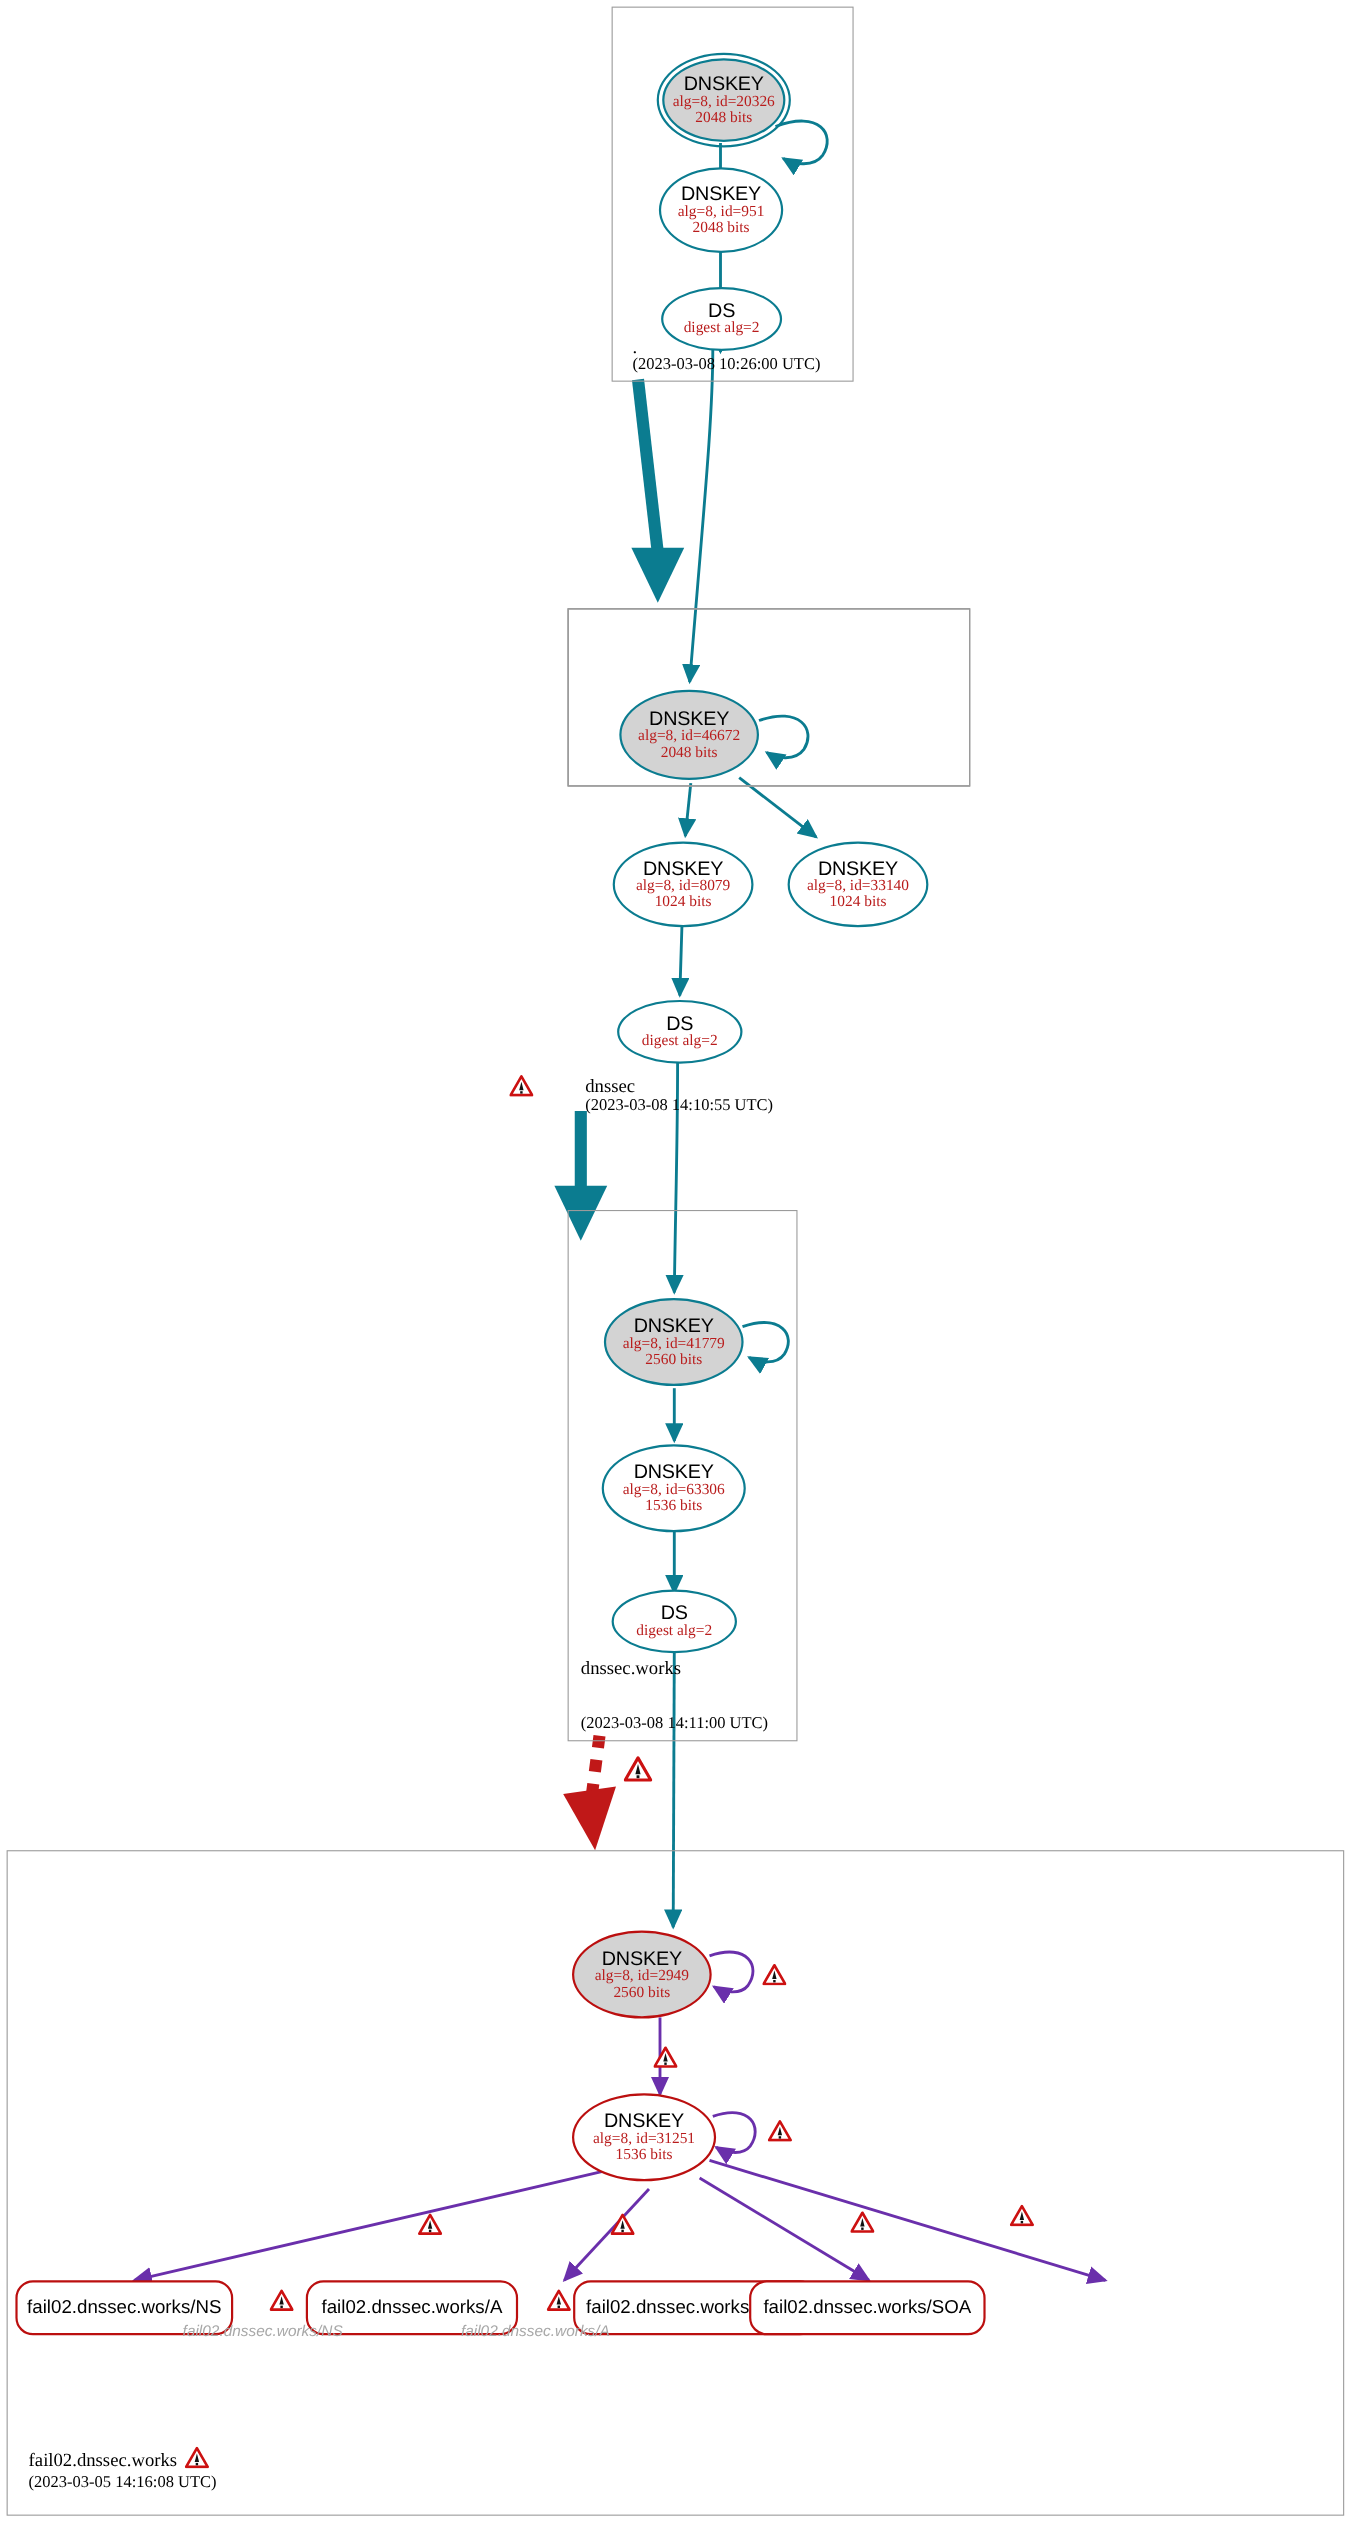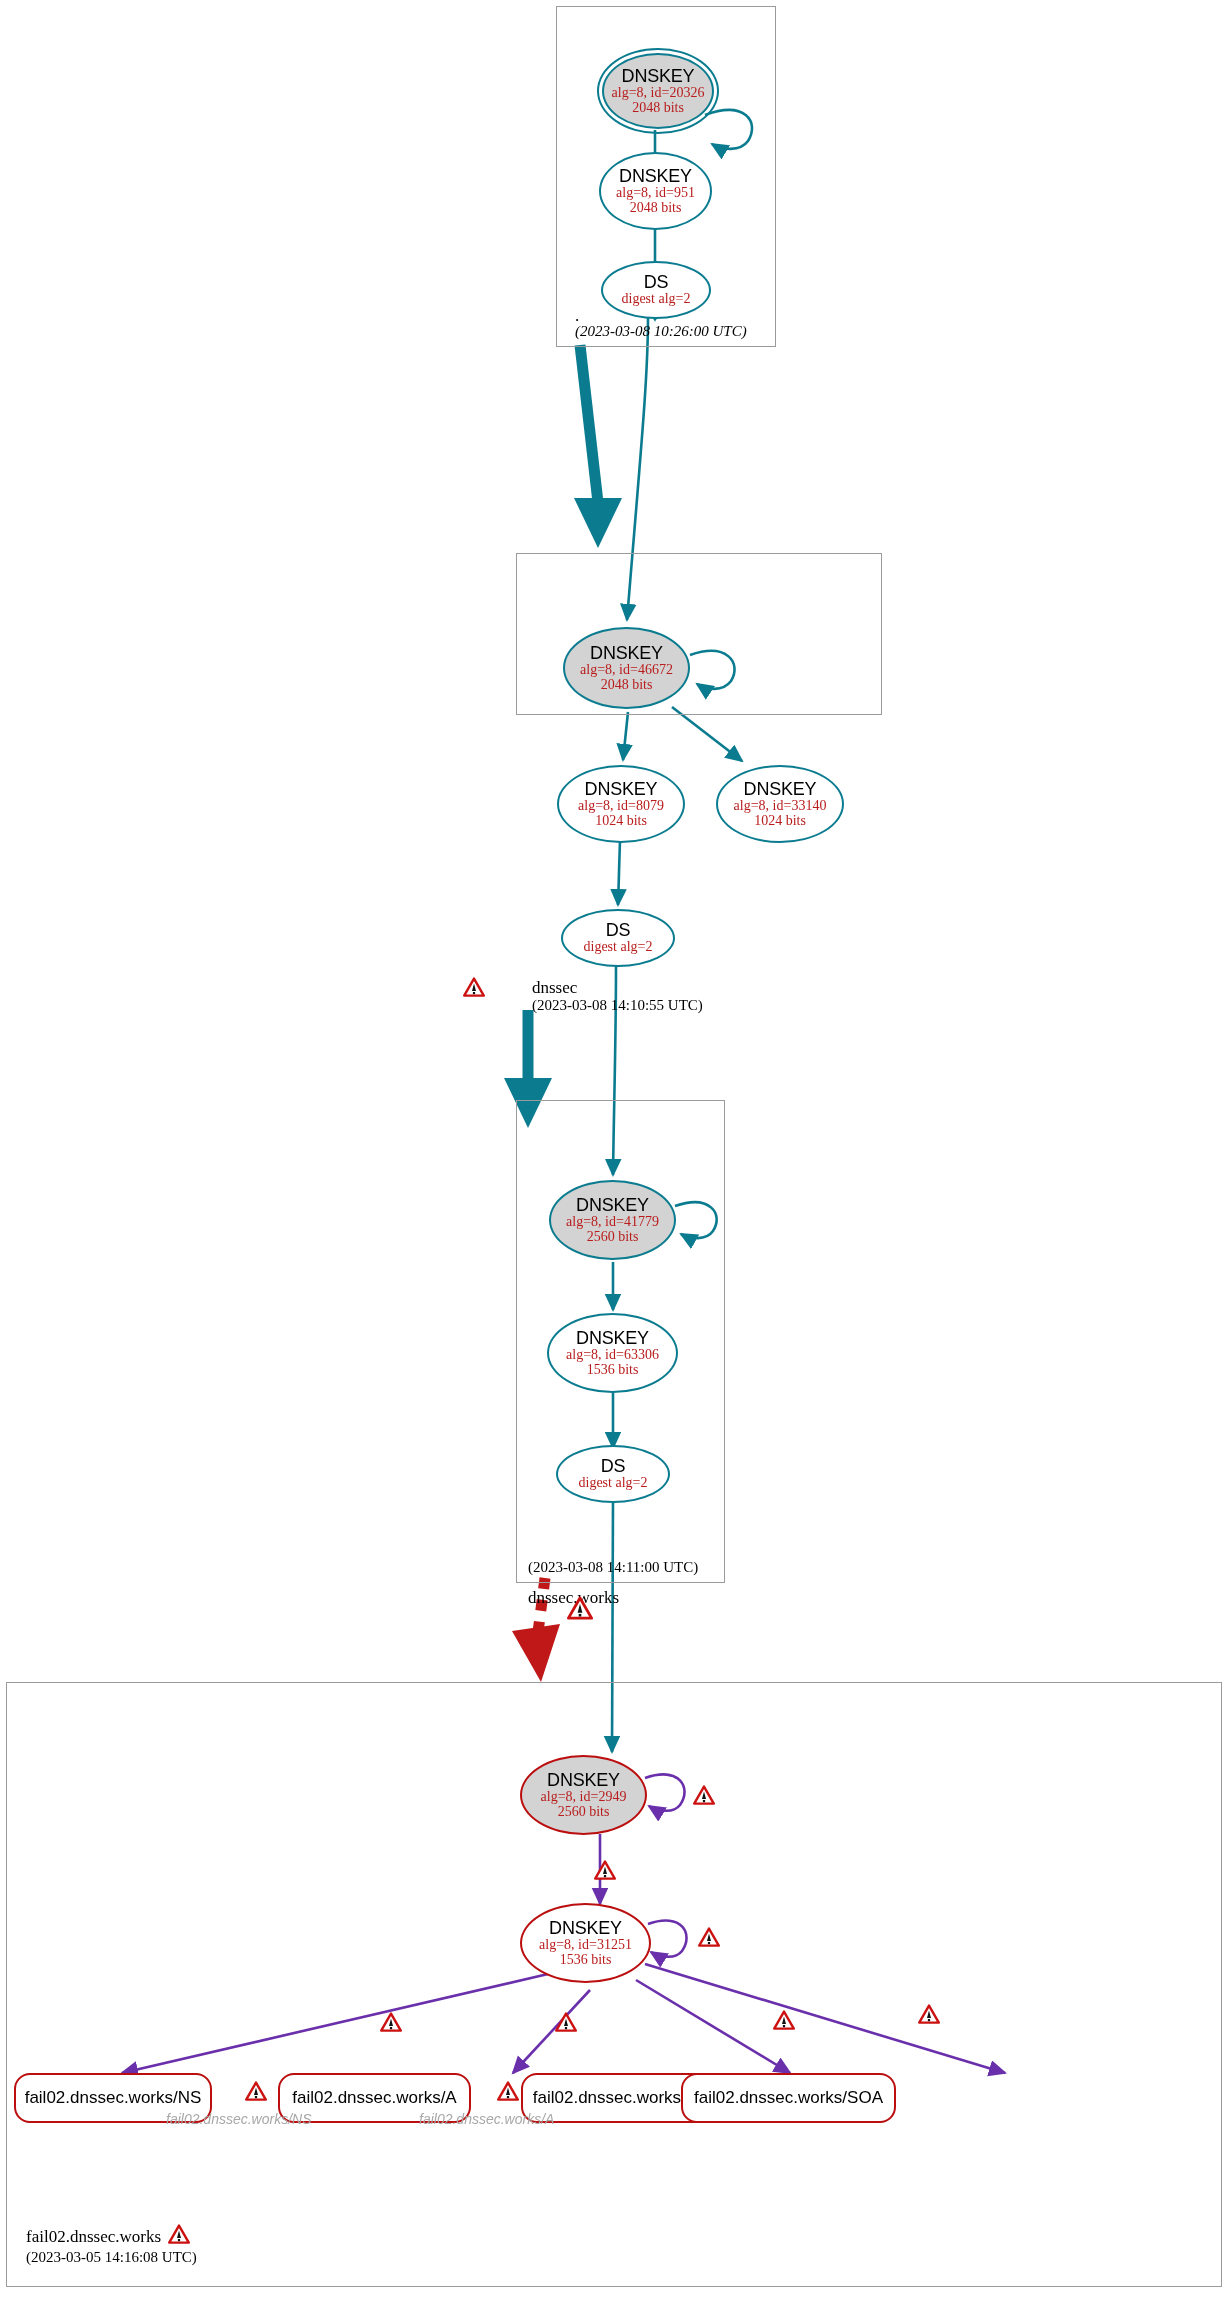--- a/index.html
+++ b/index.html
@@ -177,31 +177,31 @@
     </g>
 
     <path d="M548,1974 L122,2073" fill="none" stroke="#6a2fab" stroke-width="2.6" marker-end="url(#ah-purple)"></path>
     <path d="M590,1990 L513,2073" fill="none" stroke="#6a2fab" stroke-width="2.6" marker-end="url(#ah-purple)"></path>
     <path d="M636,1980 L790,2073" fill="none" stroke="#6a2fab" stroke-width="2.6" marker-end="url(#ah-purple)"></path>
     <path d="M645,1964 L1005,2073" fill="none" stroke="#6a2fab" stroke-width="2.6" marker-end="url(#ah-purple)"></path>
   </svg>
 
   <div class="zone-box" style="left:556px; top:6px; width:220px; height:341px;"></div>
   <div class="zone-label zone-name" style="left:575px; top:306px;">.</div>
-  <div class="zone-label zone-time" style="left:575px; top:323px;font-style:italic;">(2023-03-08 10:26:00 UTC)</div>
+  <div class="zone-label zone-time" style="left:575px; top:323px;">(2023-03-08 10:26:00 UTC)</div>
 
   <div class="zone-box" style="left:516px; top:553px; width:366px; height:162px;"></div>
   <div class="zone-box" style="left:516px; top:553px; width:366px; height:162px;"></div>
   <div class="zone-box" style="left:516px; top:553px; width:366px; height:162px;"></div>
 
   <div class="zone-label zone-name" style="left:532px; top:978px;">dnssec</div>
   <div class="zone-label zone-time" style="left:532px; top:997px;">(2023-03-08 14:10:55 UTC)</div>
 
   <div class="zone-box" style="left:516px; top:1100px; width:209px; height:483px;"></div>
-  <div class="zone-label zone-name" style="left:528px; top:1588px;font-family:Liberation Serif, serif;">dnssec.works</div>
+  <div class="zone-label zone-name" style="left:528px; top:1507px;font-family:Liberation Serif, serif;">dnssec.works</div>
   <div class="zone-label zone-time" style="left:528px; top:1559px;">(2023-03-08 14:11:00 UTC)</div>
 
   <div class="zone-box" style="left:6px; top:1682px; width:1216px; height:605px;"></div>
   <div class="zone-label zone-name" style="left:26px; top:2227px;">fail02.dnssec.works</div>
   <div class="zone-label zone-time" style="left:26px; top:2249px;">(2023-03-05 14:16:08 UTC)</div>
 
   <div class="anchor-ring" style="left:597px; top:48px; width:122px; height:86px;"></div>
   <div class="node-ellipse secure sepfill" style="left:602px; top:53px; width:112px; height:76px;">
     <div class="ttl">DNSKEY</div>
     <div class="sub">alg=8, id=20326</div>

